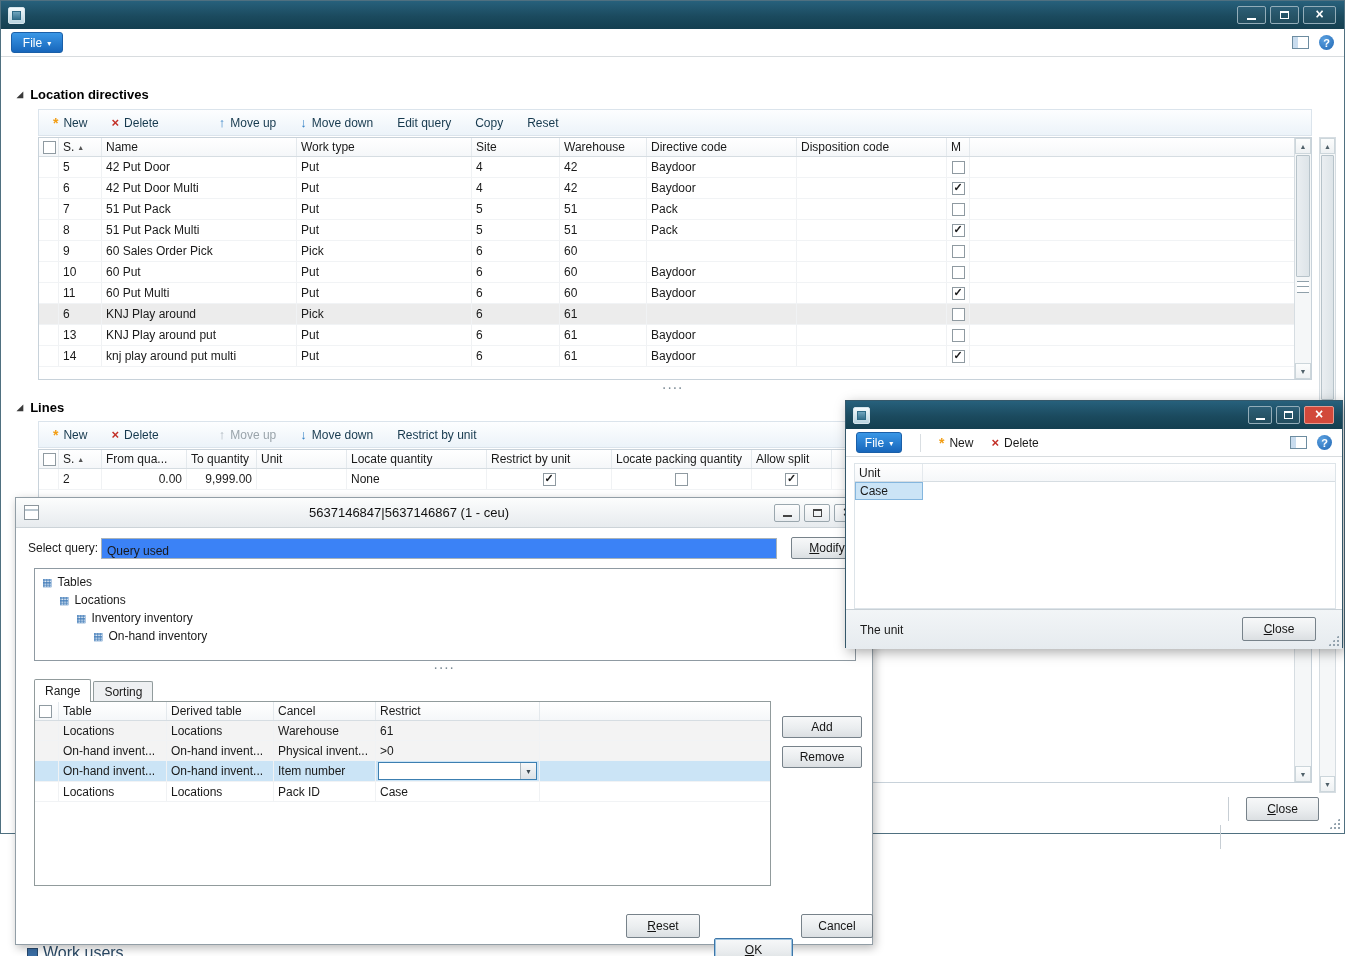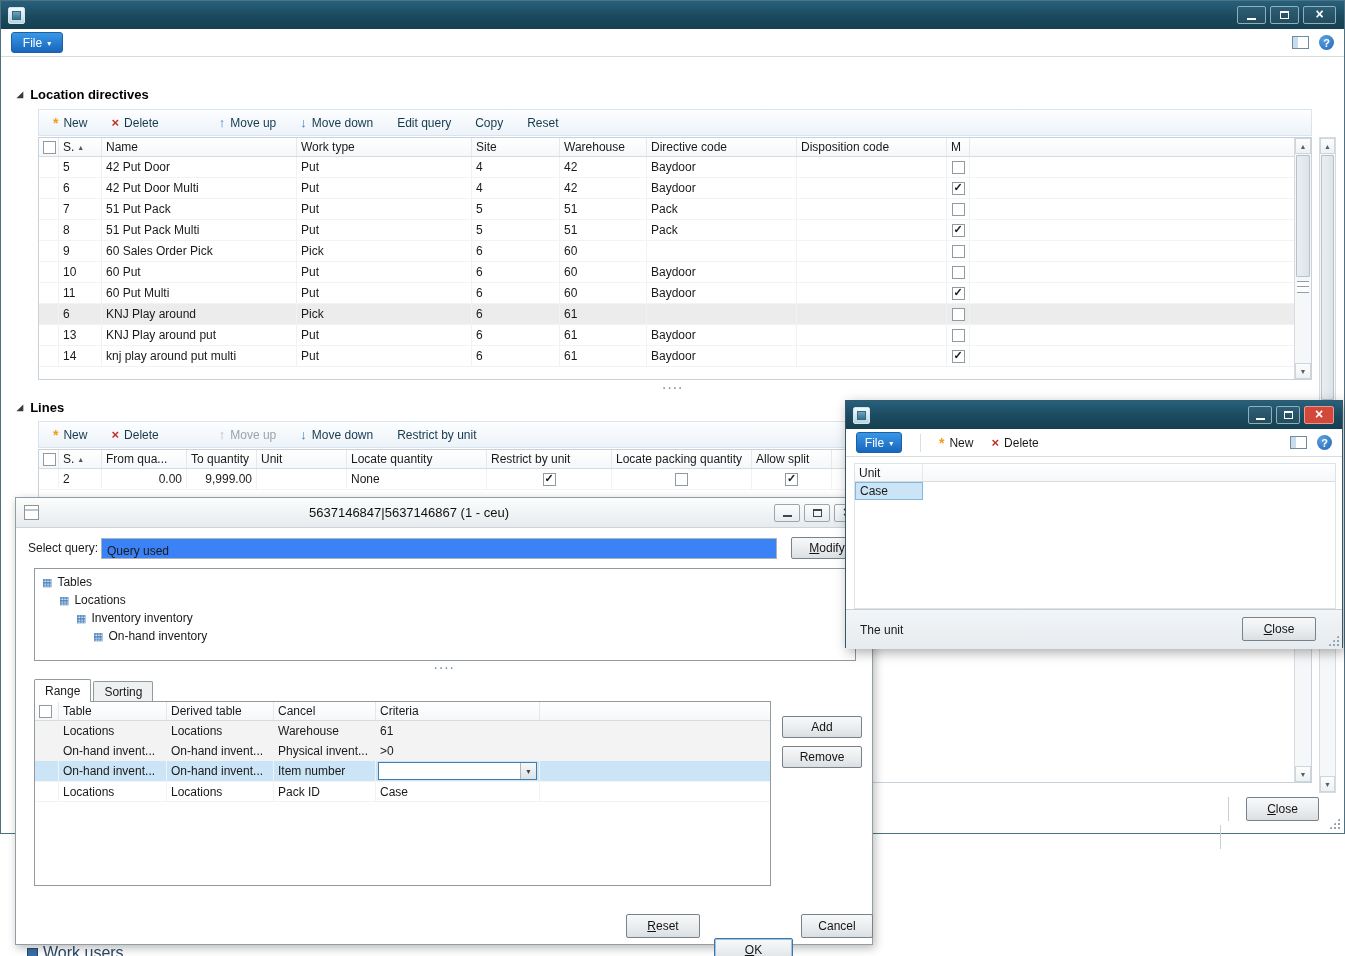--- a/index.html
+++ b/index.html
@@ -518,21 +518,21 @@
         <div class="gh q-t">
             <span>Table</span>
           </div>
         <div class="gh q-d">
             <span>Derived table</span>
           </div>
         <div class="gh q-f">
             <span>Cancel</span>
           </div>
         <div class="gh q-c">
-            <span>Criteria</span>
+            <span>Restrict</span>
           </div>
         <div class="gh q-fill"></div>
       </div>
       <div class="grow shade" style="height:20px">
           <div class="gc q-cb"></div>
           <div class="gc q-t">Locations</div>
           <div class="gc q-d">Locations</div>
           <div class="gc q-f">Warehouse</div>
           <div class="gc q-c">61</div>
           <div class="gc q-fill"></div>

